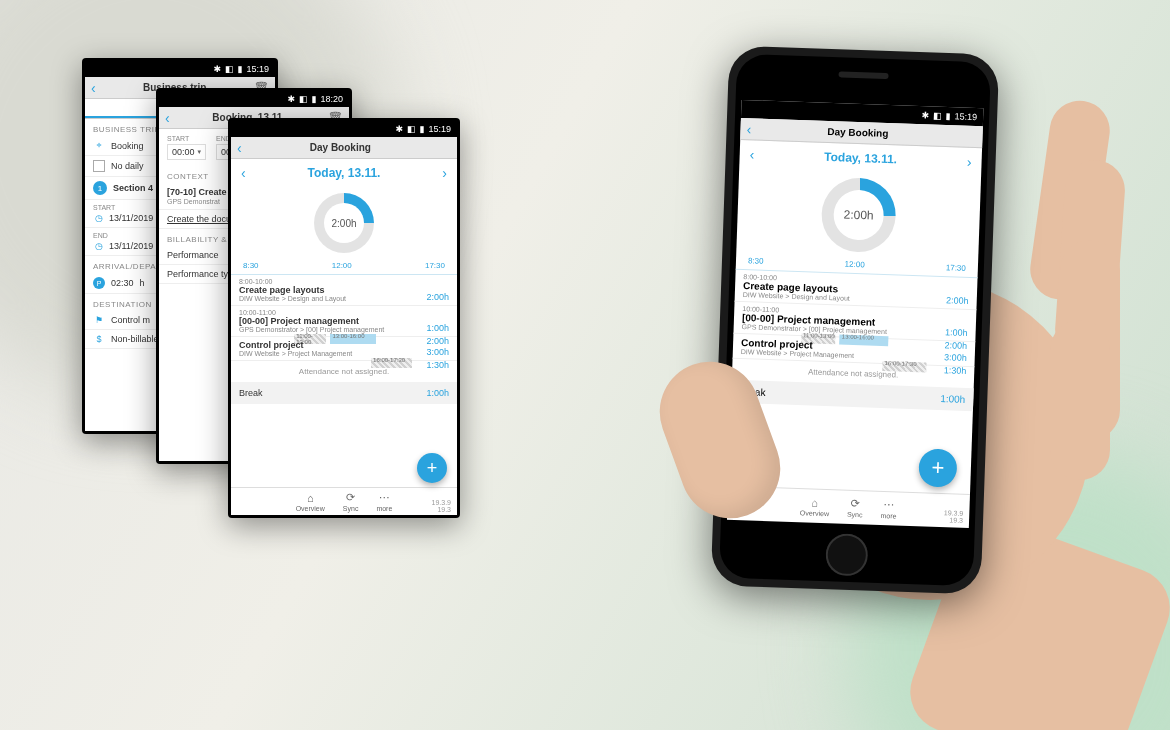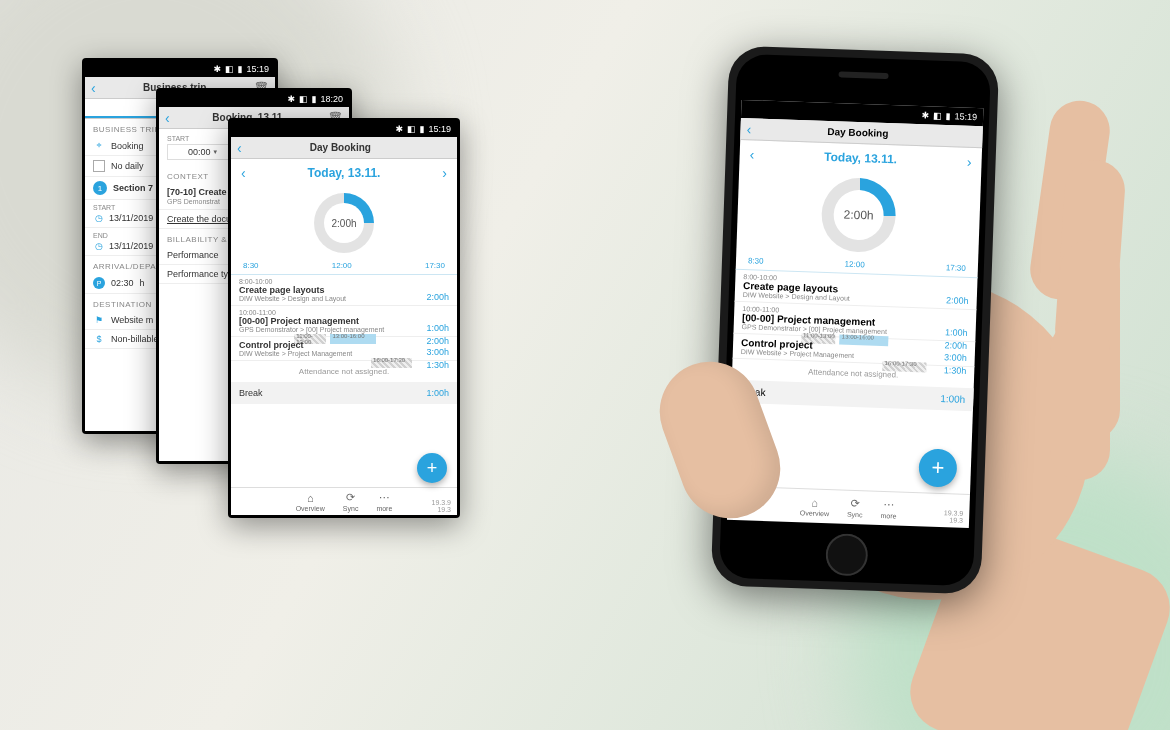--- a/index.html
+++ b/index.html
@@ -15,21 +15,21 @@
   .titlebar .title { font-weight:bold; font-size:10px; flex:1; text-align:center; }
   .chev { color:#2aa3de; font-size:14px; cursor:pointer; }
   .tabs { display:flex; height:20px; border-bottom:1px solid #ccc; }
   .tabs .tab { flex:1; text-align:center; line-height:20px; font-size:9px; color:#2aa3de; }
   .tabs .tab.active { border-bottom:2px solid #2aa3de; font-weight:bold; }
   .section-label { font-size:8px; color:#888; padding:6px 8px 2px; letter-spacing:.5px; }
   .row { padding:4px 8px; border-bottom:1px solid #eee; display:flex; align-items:center; gap:6px; }
   .row .glyph { color:#2aa3de; width:12px; text-align:center; }
   .row .txt { font-size:9px; }
   .numcircle { width:14px; height:14px; border-radius:50%; background:#2aa3de; color:#fff; display:flex; align-items:center; justify-content:center; font-size:8px; }
-  .time-field { display:inline-flex; align-items:center; background:#fff; border:1px solid #ddd; padding:2px 20px; font-size:9px; gap:3px; }
+  .time-field { display:inline-flex; align-items:center; background:#fff; border:1px solid #ddd; padding:2px 4px; font-size:9px; gap:3px; }
   .time-field .dd { font-size:7px; color:#666; }
   .daynav { display:flex; align-items:center; justify-content:space-between; padding:6px 10px; }
   .daynav .day { color:#2aa3de; font-size:12px; font-weight:bold; }
   .donut-wrap { display:flex; justify-content:center; padding:6px 0 8px; }
   .donut { width:60px; height:60px; border-radius:50%; position:relative; background: conic-gradient(#2aa3de 0deg 90deg, #e3e3e3 90deg 360deg); display:flex; align-items:center; justify-content:center; }
   .donut::after { content:""; position:absolute; inset:10px; background:#fff; border-radius:50%; }
   .donut span { position:relative; z-index:1; font-size:10px; color:#555; }
   .timeline { display:flex; justify-content:space-between; padding:0 12px 4px; color:#2aa3de; font-size:8px; border-bottom:1px solid #cce6f3; }
   .entry { padding:3px 8px; border-bottom:1px solid #eee; position:relative; }
   .entry .bar { position:absolute; top:0; height:8px; background:#b6dff4; opacity:.9; }
@@ -101,21 +101,21 @@
     <div class="row">
       <span class="glyph">⌖</span>
       <span class="txt">Booking</span>
     </div>
     <div class="row">
       <span style="width:12px;height:12px;border:1px solid #aaa;"></span>
       <span class="txt">No daily</span>
     </div>
     <div class="row">
       <span class="numcircle">1</span>
-      <span class="txt" style="font-weight:bold">Section 7</span>
+      <span class="txt" style="font-weight:bold">Section 4</span>
     </div>
     <div class="row" style="flex-direction:column;align-items:flex-start;gap:2px">
       <span class="txt" style="font-size:7px;color:#888">START</span>
       <span style="display:flex;align-items:center;gap:4px">
           <span class="glyph">◷</span>
           <span class="txt">13/11/2019</span>
         </span>
     </div>
     <div class="row" style="flex-direction:column;align-items:flex-start;gap:2px">
       <span class="txt" style="font-size:7px;color:#888">END</span>
@@ -126,21 +126,21 @@
     </div>
     <div class="section-label">ARRIVAL/DEPARTURE</div>
     <div class="row">
       <span class="glyph" style="background:#2aa3de;color:#fff;border-radius:50%;width:12px;height:12px;display:flex;align-items:center;justify-content:center;font-size:7px;">P</span>
       <span class="txt">02:30</span>
       <span class="txt">h</span>
     </div>
     <div class="section-label">DESTINATION</div>
     <div class="row">
       <span class="glyph">⚑</span>
-      <span class="txt">Website m</span>
+      <span class="txt">Control m</span>
     </div>
     <div class="row">
       <span class="glyph">$</span>
       <span class="txt">Non-billable</span>
     </div>
   </div>
 </div>
 
 <div class="phone-frame" style="left:156px; top:88px; width:196px; height:376px;">
   <div class="screen">

